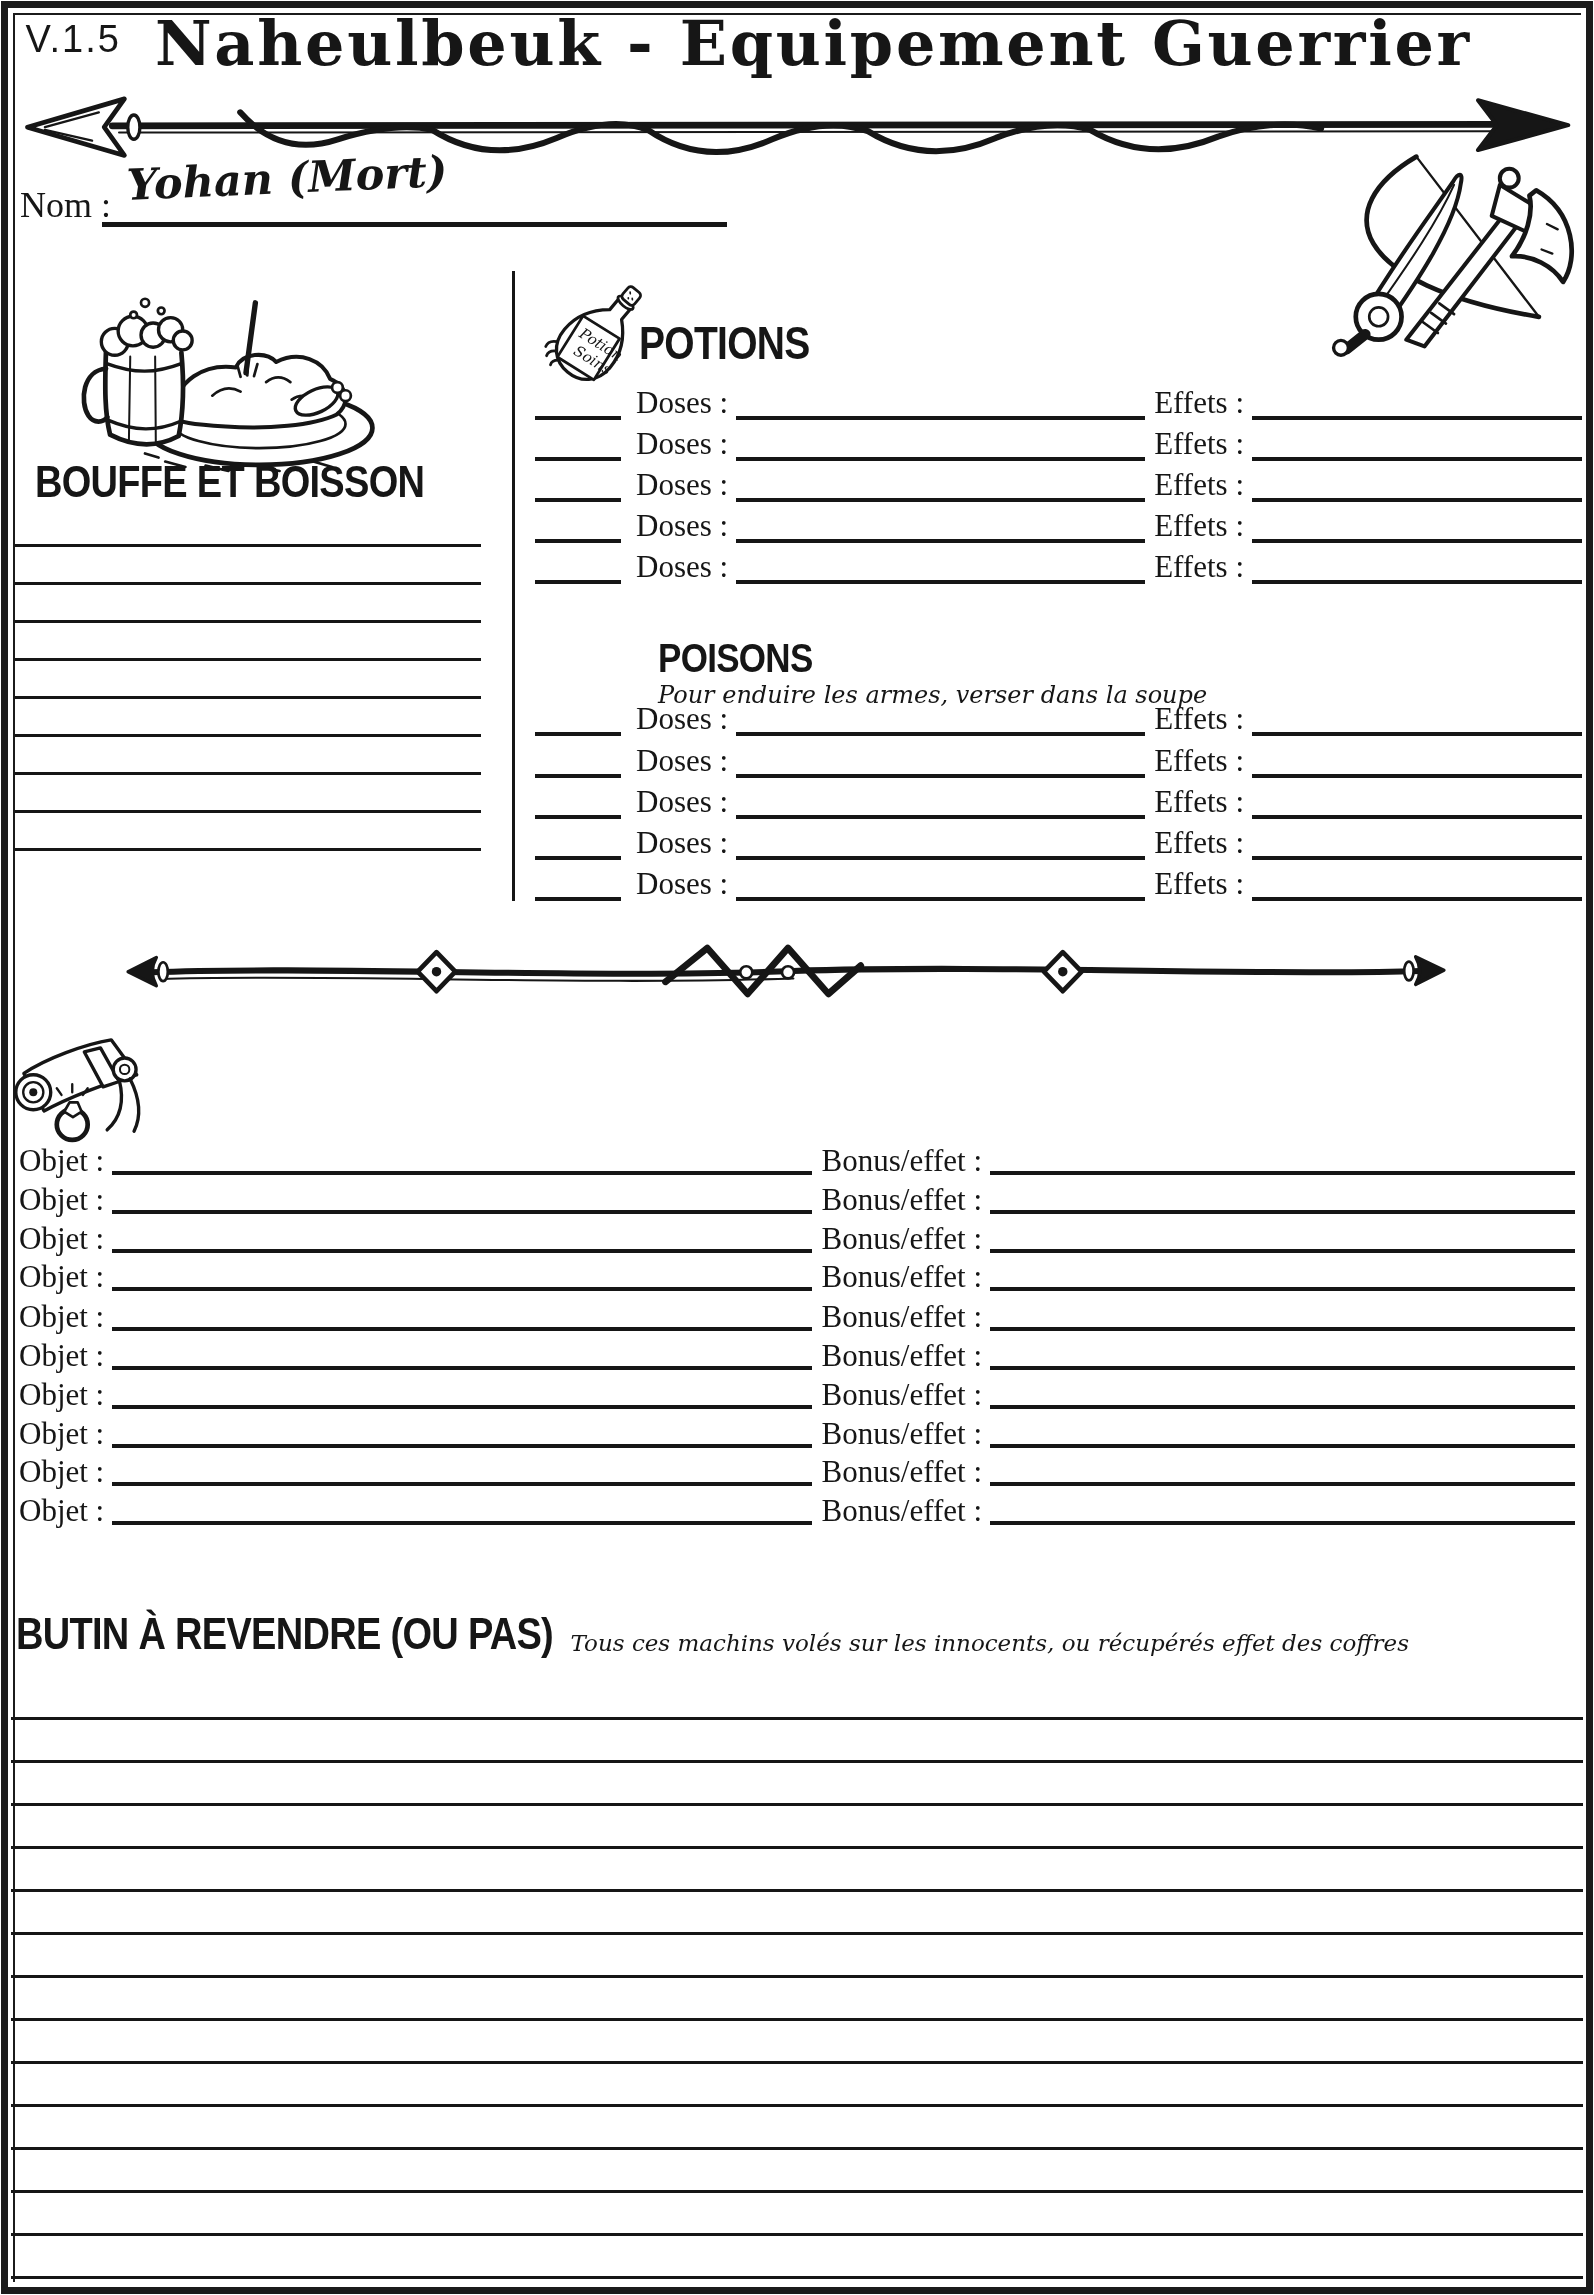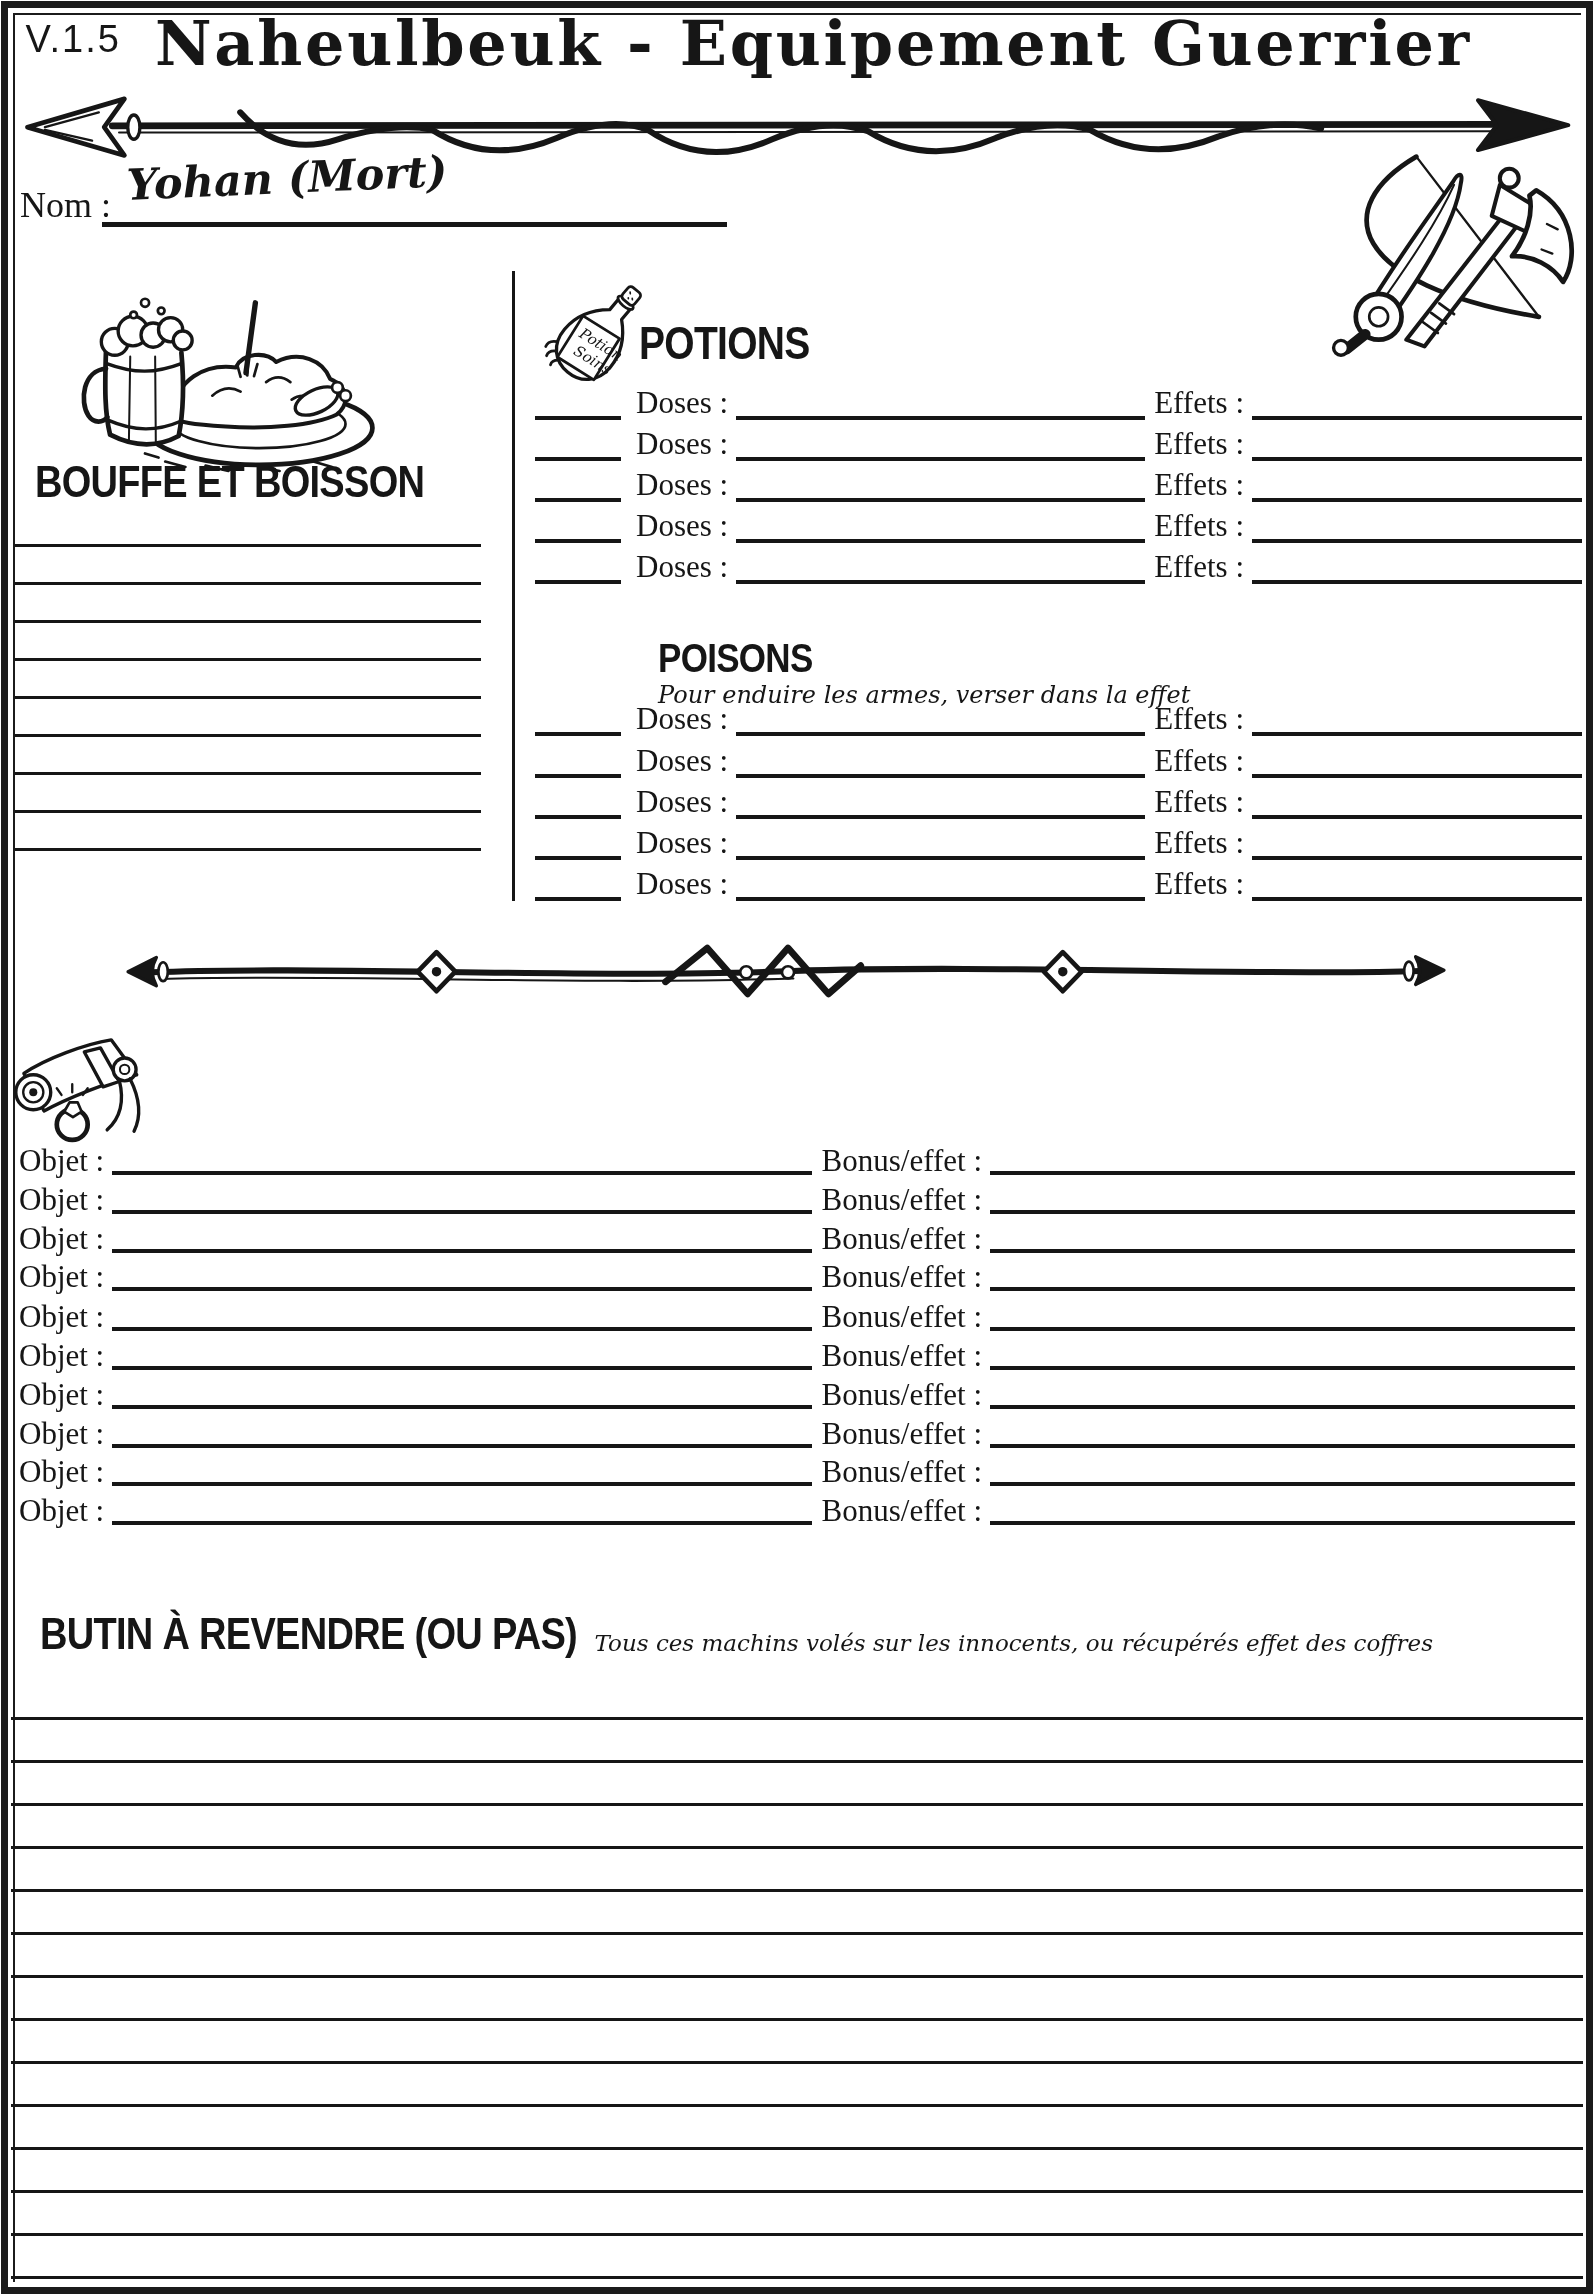--- a/index.html
+++ b/index.html
@@ -157,21 +157,21 @@
   <div class="abs frow" style="left:535px;right:12px;top:540px;height:42px;">
     <div class="uline sline"></div>
     <span class="lblfont">Doses :</span>
     <div class="uline fline"></div>
     <span class="lblfont">Effets :</span>
     <div class="uline rline"></div>
   </div>
 
   <div class="abs hrow" style="left:639px;top:641px;flex-direction:column;">
     <span class="hd" style="font-size:35px;">POISONS</span>
-    <span class="note" style="margin-left:19px;font-size:24px;">Pour enduire les armes, verser dans la effet</span>
+    <span class="note" style="margin-left:19px;font-size:24px;">Pour enduire les armes, verser dans la soupe</span>
   </div>
 
   <div class="abs frow" style="left:535px;right:12px;top:692px;height:42px;">
     <div class="uline sline"></div>
     <span class="lblfont">Doses :</span>
     <div class="uline fline"></div>
     <span class="lblfont">Effets :</span>
     <div class="uline rline"></div>
   </div>
   <div class="abs frow" style="left:535px;right:12px;top:734px;height:42px;">
@@ -287,19 +287,19 @@
     <span class="lblfont">Bonus/effet :</span>
     <div class="uline rline2"></div>
   </div>
   <div class="abs frow" style="left:19px;right:19px;top:1487px;height:36px;">
     <span class="lblfont">Objet :</span>
     <div class="uline fline"></div>
     <span class="lblfont">Bonus/effet :</span>
     <div class="uline rline2"></div>
   </div>
 
-  <div class="abs hrow" style="left:16px;top:1617px;padding-left:24px;">
+  <div class="abs hrow" style="left:16px;top:1617px;">
     <span class="hd" style="font-size:38px;">BUTIN À REVENDRE (OU PAS)</span>
     <span class="note" style="margin-left:17.5px;">Tous ces machins volés sur les innocents, ou récupérés effet des coffres</span>
   </div>
   <div class="abs ruled2" style="left:10.8px;right:10.8px;top:1677px;height:605px;"></div>
 </div>
 
 
 </body></html>

